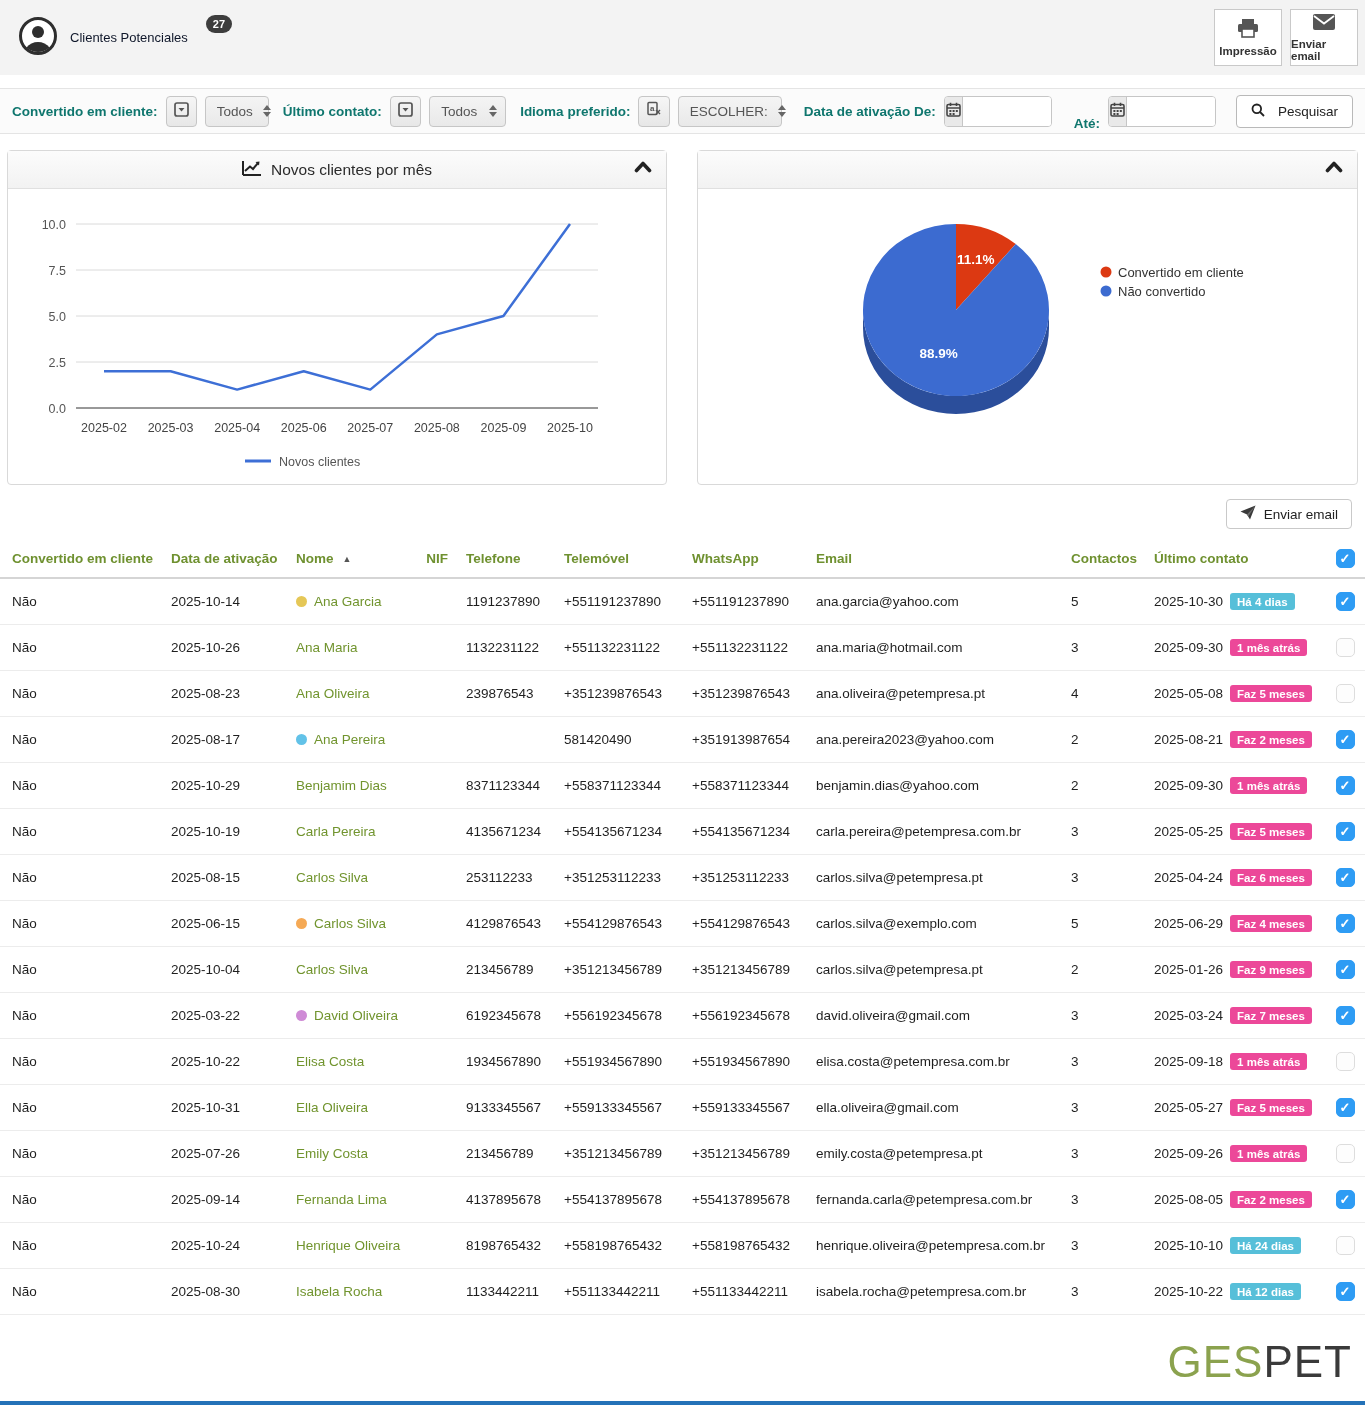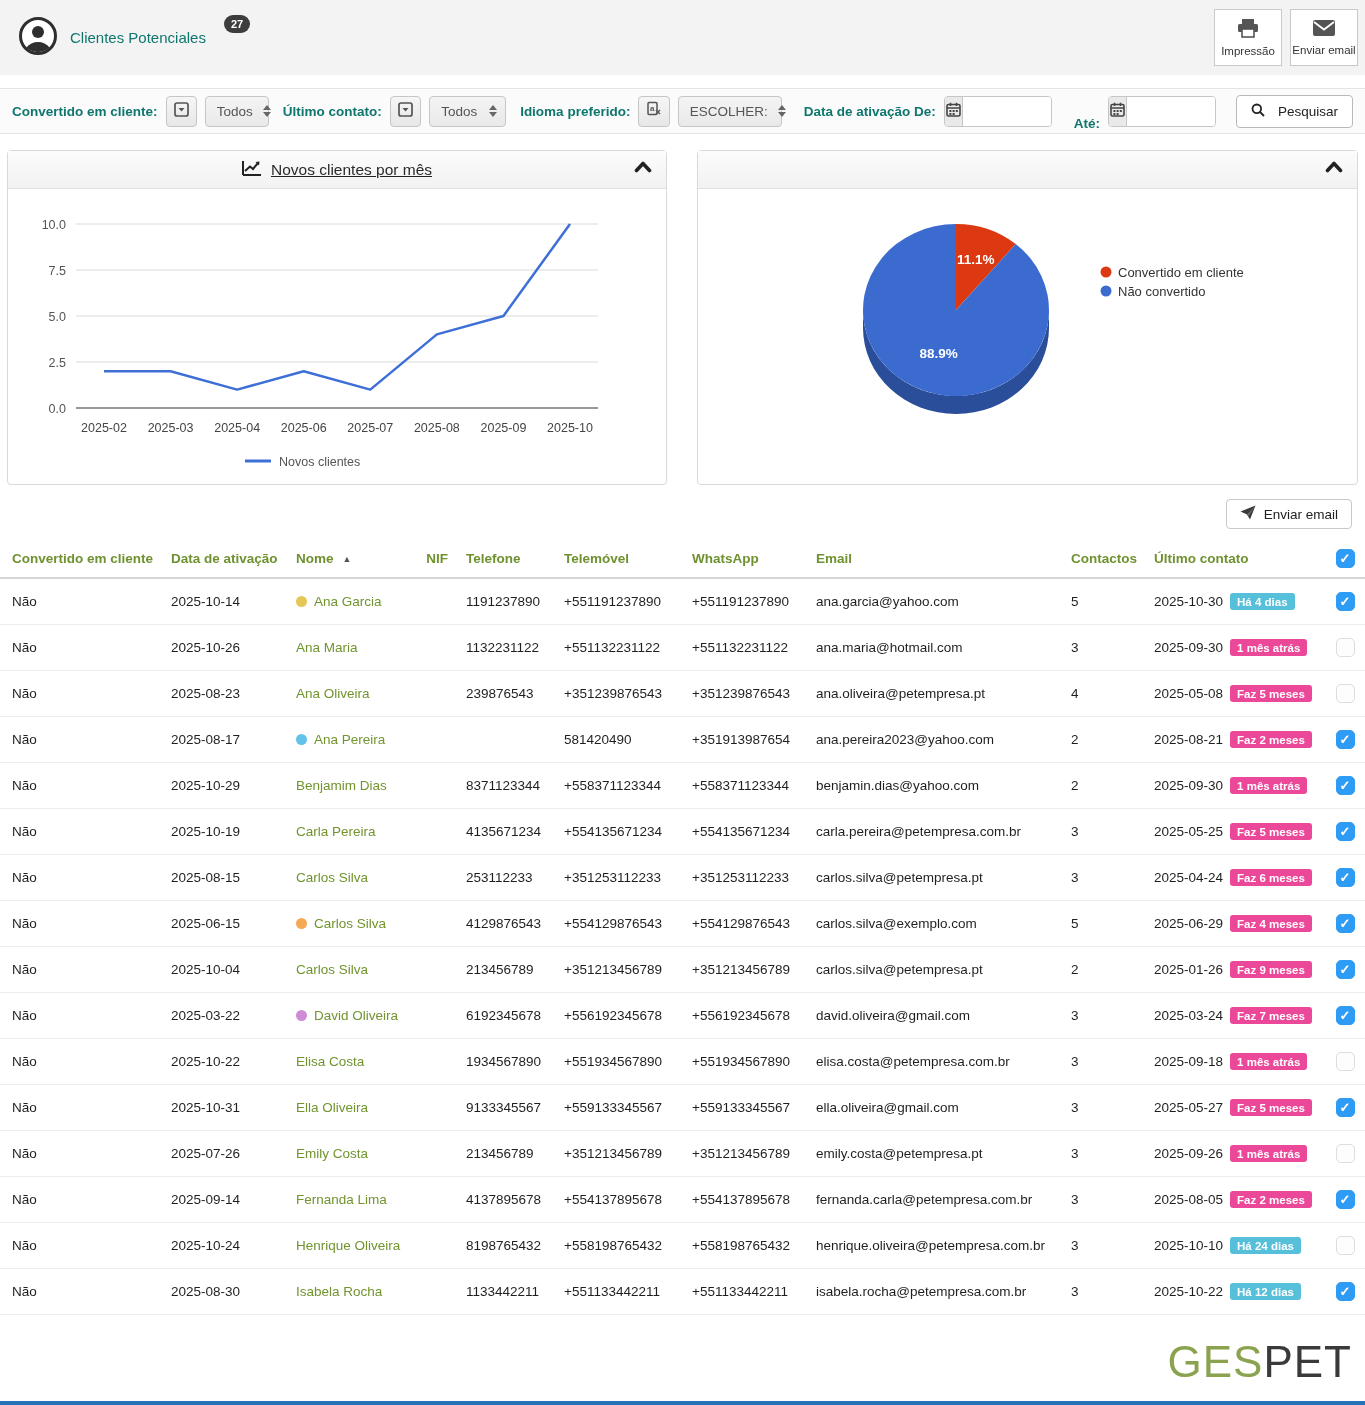--- a/index.html
+++ b/index.html
@@ -3,24 +3,24 @@
 <meta charset="utf-8">
 <style>
   * { margin:0; padding:0; box-sizing:border-box; }
   html,body { width:1365px; height:1405px; overflow:hidden; background:#fff;
     font-family:"Liberation Sans", sans-serif; color:#222; }
 
   
   .topbar { height:75px; background:#f3f3f3; display:flex; align-items:center;
     justify-content:space-between; padding:0 7px 0 18px; }
   .title-wrap { display:flex; align-items:center; gap:12px; position:relative; }
-  .page-title { font-size:15px; color:#0f766e; }
+  .page-title { font-size:13px; color:#0f172a; }
   .count-badge { position:relative; top:-14px; left:6px; background:#3d3d3d; color:#fff;
     font-size:11px; font-weight:bold; border-radius:9px; padding:3px 7px; }
-  .top-actions { display:flex; gap:8px; }
+  .top-actions { display:flex; gap:8px;font-weight:bold; }
   .top-btn { width:68px; height:57px; background:#fff; border:1px solid #c9c9c9;
     display:flex; flex-direction:column; align-items:center; justify-content:center;
     gap:5px; font-size:11.5px; color:#333; cursor:pointer; }
 
   
   .filterbar { height:46px; margin-top:13px; background:#fbfbfb;
     border-top:1px solid #e4e4e4; border-bottom:1px solid #e4e4e4;
     display:flex; align-items:center; padding:0 12px; gap:8px; }
   .f-label { font-size:13.5px; font-weight:bold; color:#0f766e; white-space:nowrap; }
   .icon-btn { width:36px; height:31px; background:linear-gradient(#f6f6f6,#e7e7e7);
@@ -34,21 +34,21 @@
   .spin .up { border-bottom:5px solid #666; }
   .spin .dn { border-top:5px solid #666; }
   .date-group { display:flex; height:31px; border:1px solid #c6c6c6; border-radius:4px; overflow:hidden; background:#fff; }
   .date-addon { width:35px; background:#e9e9e9; border-right:1px solid #c6c6c6;
     display:flex; align-items:center; justify-content:center; }
   .date-input { width:88px; border:none; outline:none; font-size:13px; padding:0 6px; }
   .search-btn { height:33px; background:#fff; border:1px solid #b9b9b9; border-radius:4px;
     display:flex; align-items:center; gap:13px; padding:0 14px; font-size:13.5px; color:#222; cursor:pointer; }
 
   
-  .charts { display:flex; gap:30px; padding:16px 7px 0 7px;text-decoration:underline; }
+  .charts { display:flex; gap:30px; padding:16px 7px 0 7px; }
   .card { border:1px solid #d9d9d9; border-radius:4px; background:#fff; }
   .card.left  { width:660px; height:335px; }
   .card.right { width:661px; height:335px; }
   .card-head { height:38px; background:linear-gradient(#fcfcfc,#f2f2f2);
     border-bottom:1px solid #e0e0e0; display:flex; align-items:center; position:relative; }
   .card-title { flex:1; text-align:center; font-size:15.5px; color:#2b2b2b;
     display:flex; align-items:center; justify-content:center; gap:9px; }
   .collapse { position:absolute; right:14px; top:9px; cursor:pointer; }
 
   

